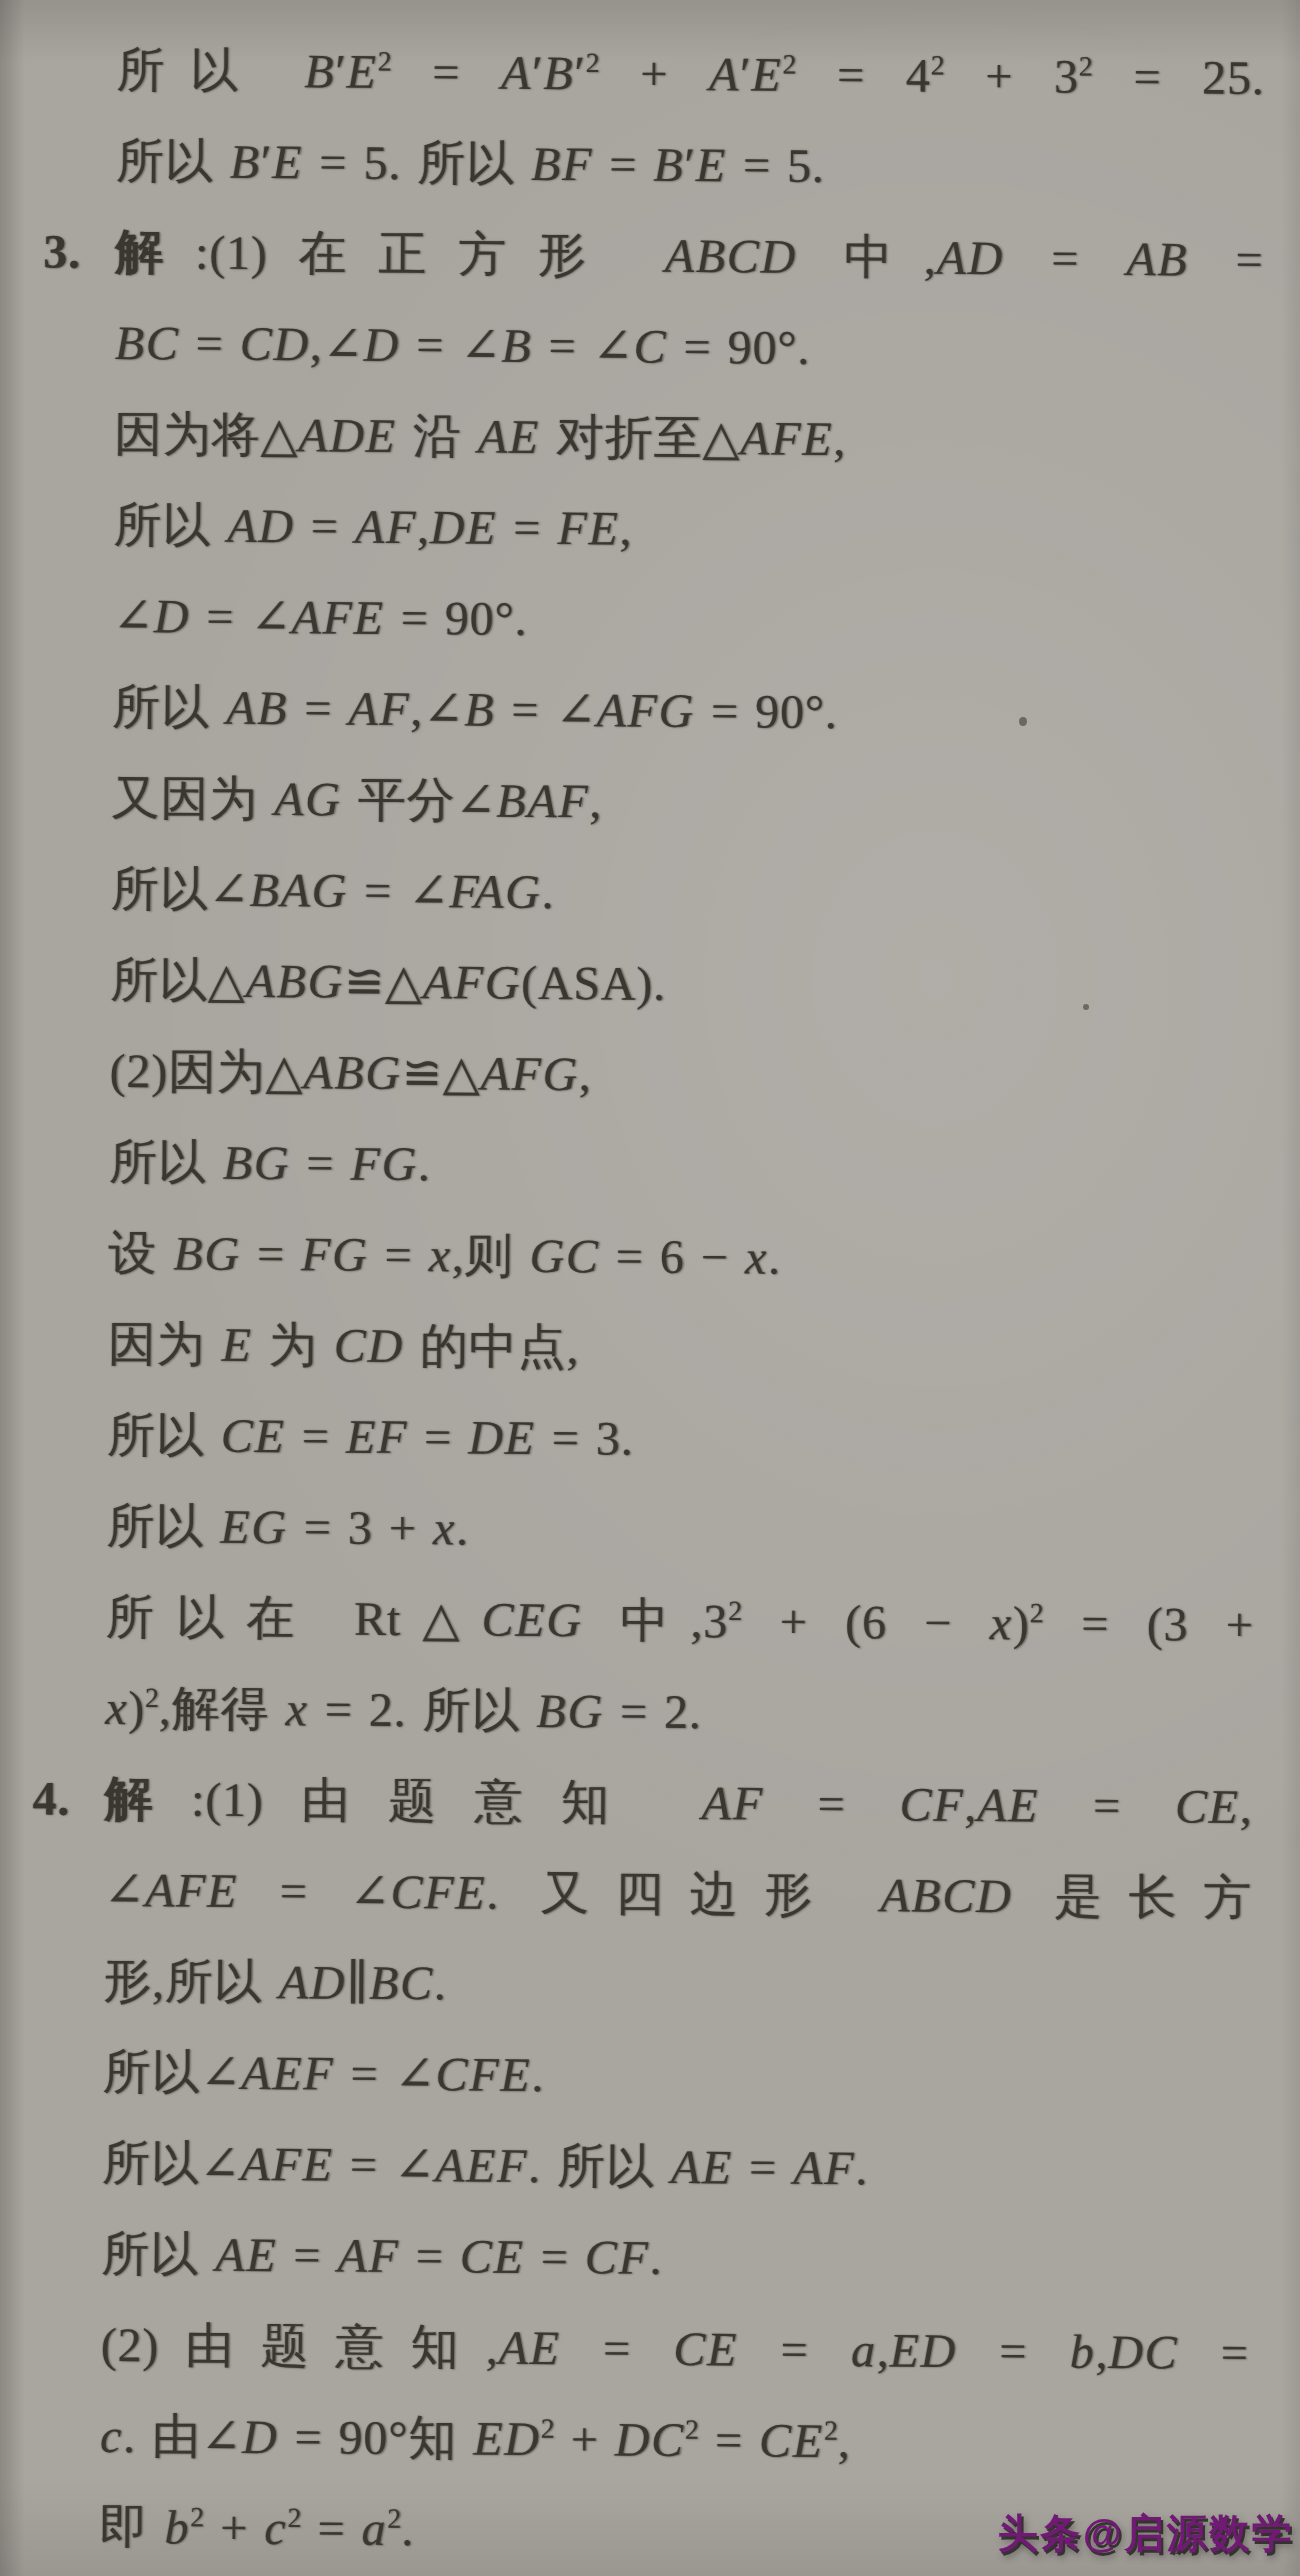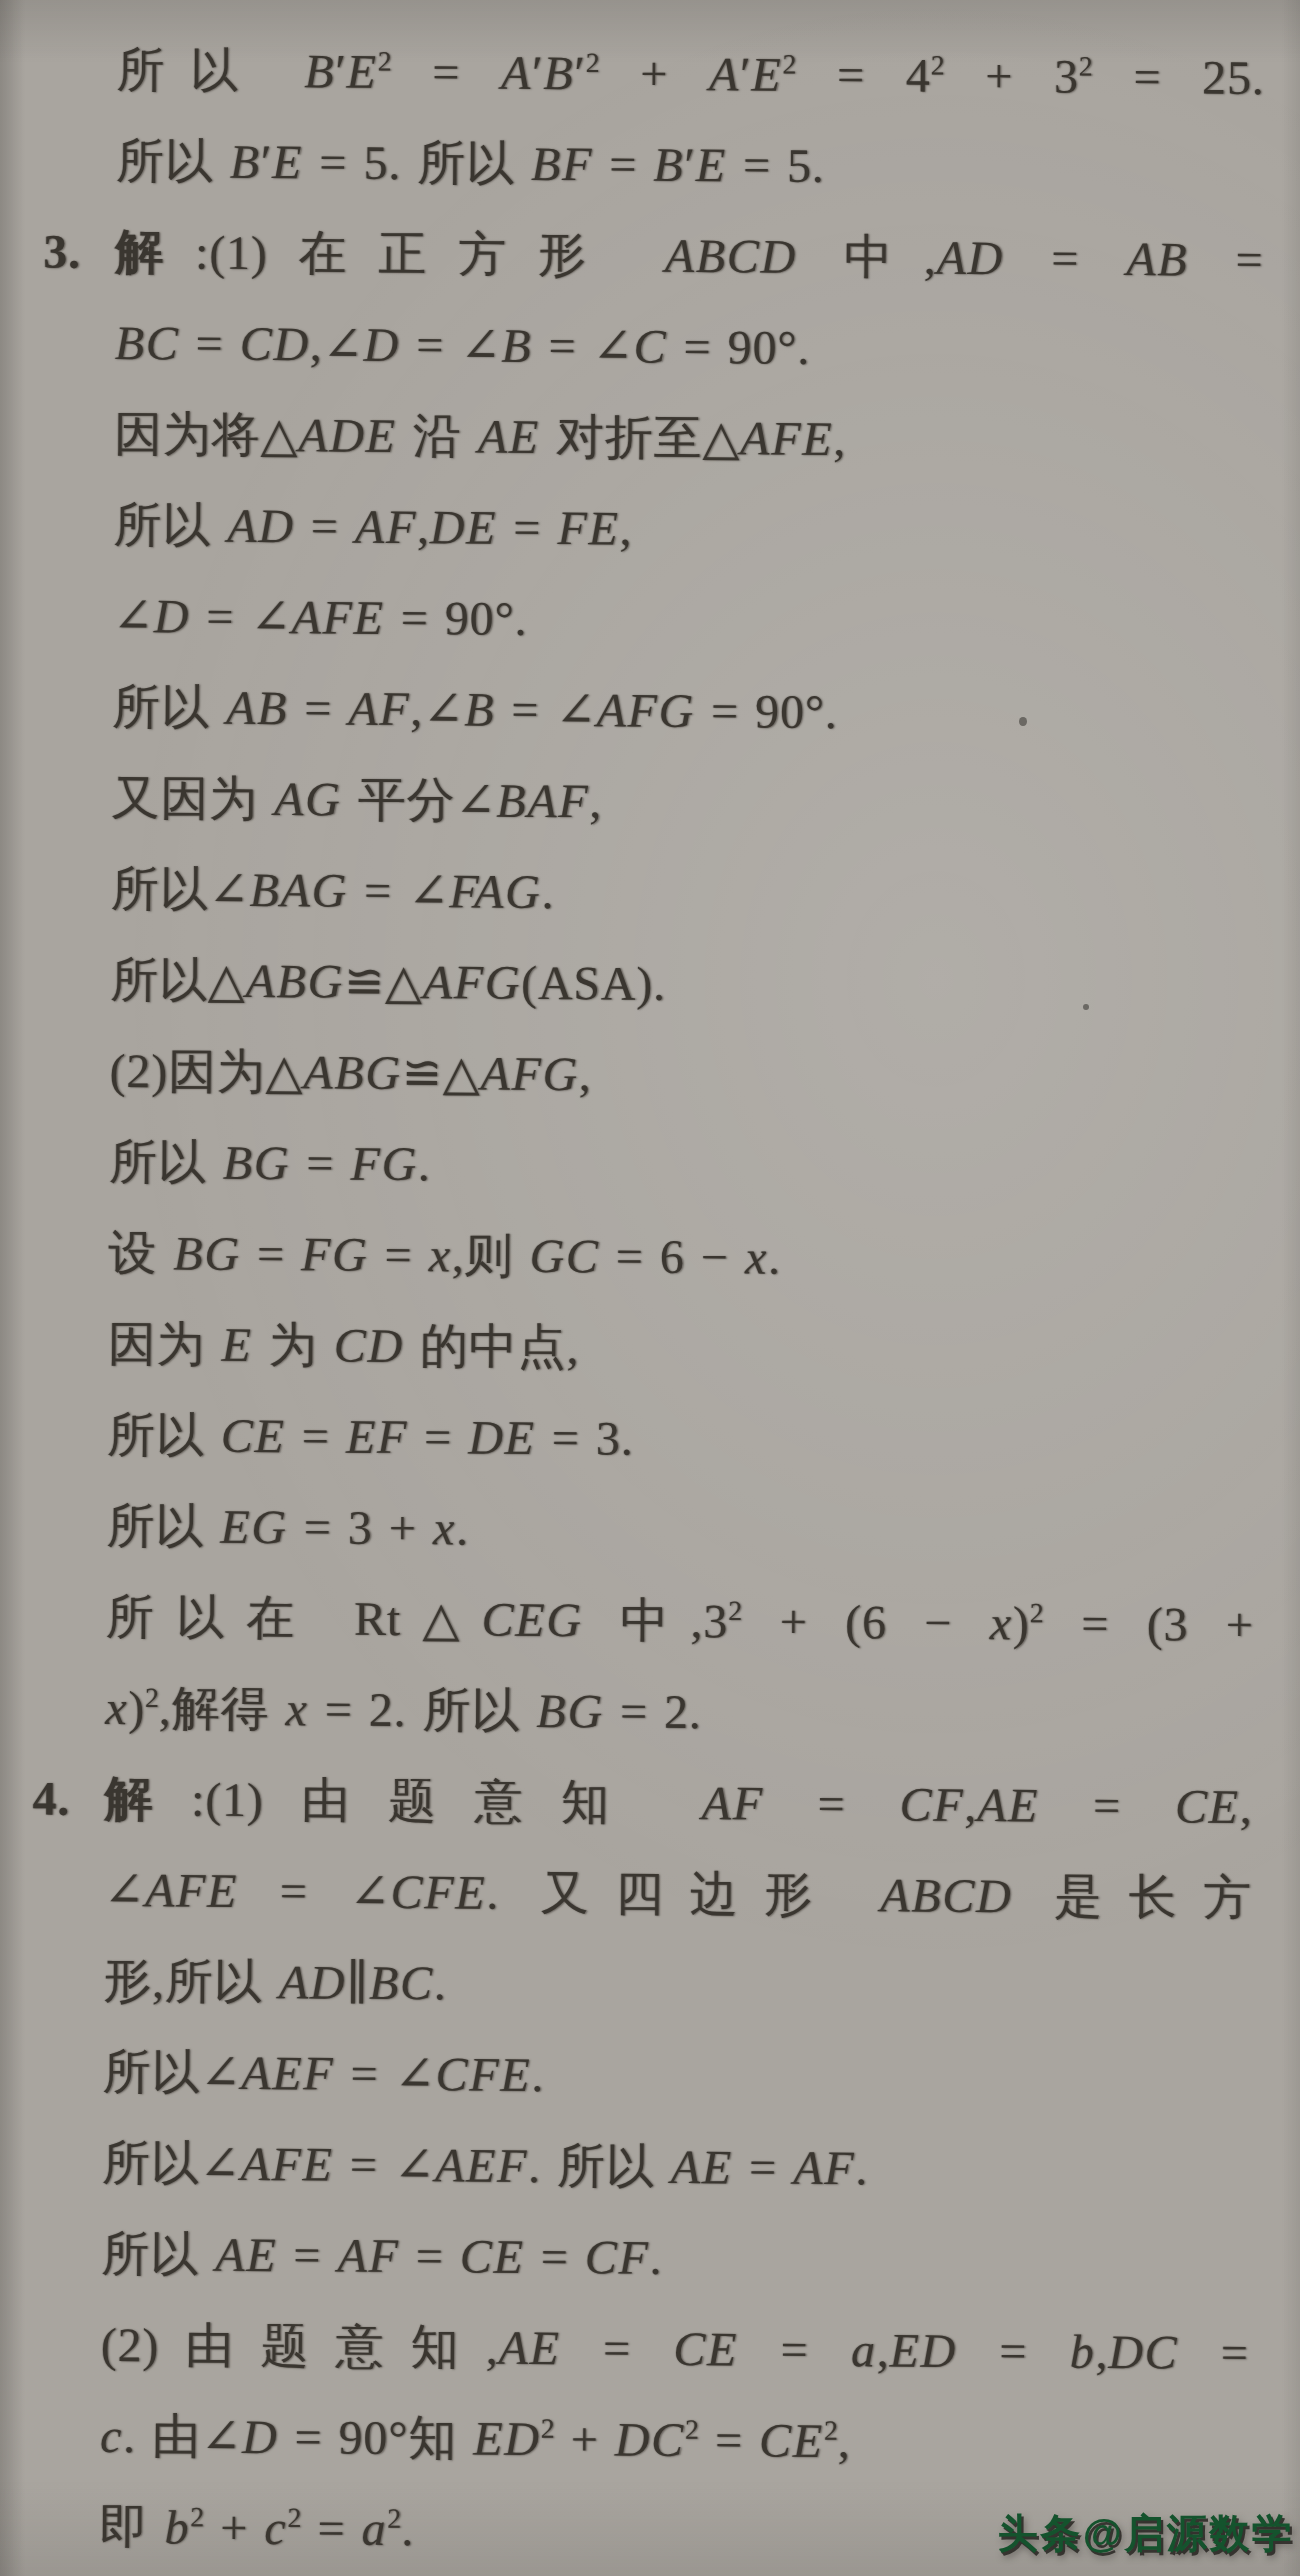--- a/index.html
+++ b/index.html
@@ -26,21 +26,21 @@
   }
   .line.stretch{white-space:normal;text-align:justify;text-align-last:justify;}
   .line i{font-style:italic;letter-spacing:1.7px;}
   .line .rm{font-style:normal;letter-spacing:0.8px;}
   .line sup{font-size:0.58em;vertical-align:0.62em;line-height:0;letter-spacing:0;}
   .line .num{position:absolute;left:-72px;top:0;font-weight:700;}
   .line b{font-weight:700;}
   .watermark{
     position:absolute;right:6.7px;bottom:15px;
     font-family:"Liberation Sans","DejaVu Sans",sans-serif;
-    font-weight:700;font-size:40px;color:#14532d;letter-spacing:2.5px;
+    font-weight:700;font-size:40px;color:#701a75;letter-spacing:2.5px;
     text-shadow:2.1px 2.5px 0 rgba(40,38,34,0.85), 3.4px 5px 7.6px rgba(40,38,34,0.5);
   }
   .speck{position:absolute;border-radius:50%;background:rgba(40,38,34,0.5);}
   .speck.s1{left:1019px;top:717px;width:7.6px;height:9.2px;}
   .speck.s2{left:1083px;top:1004px;width:5.9px;height:5.9px;}
 </style>
 </head>
 <body>
 
 <div class="text-layer">

